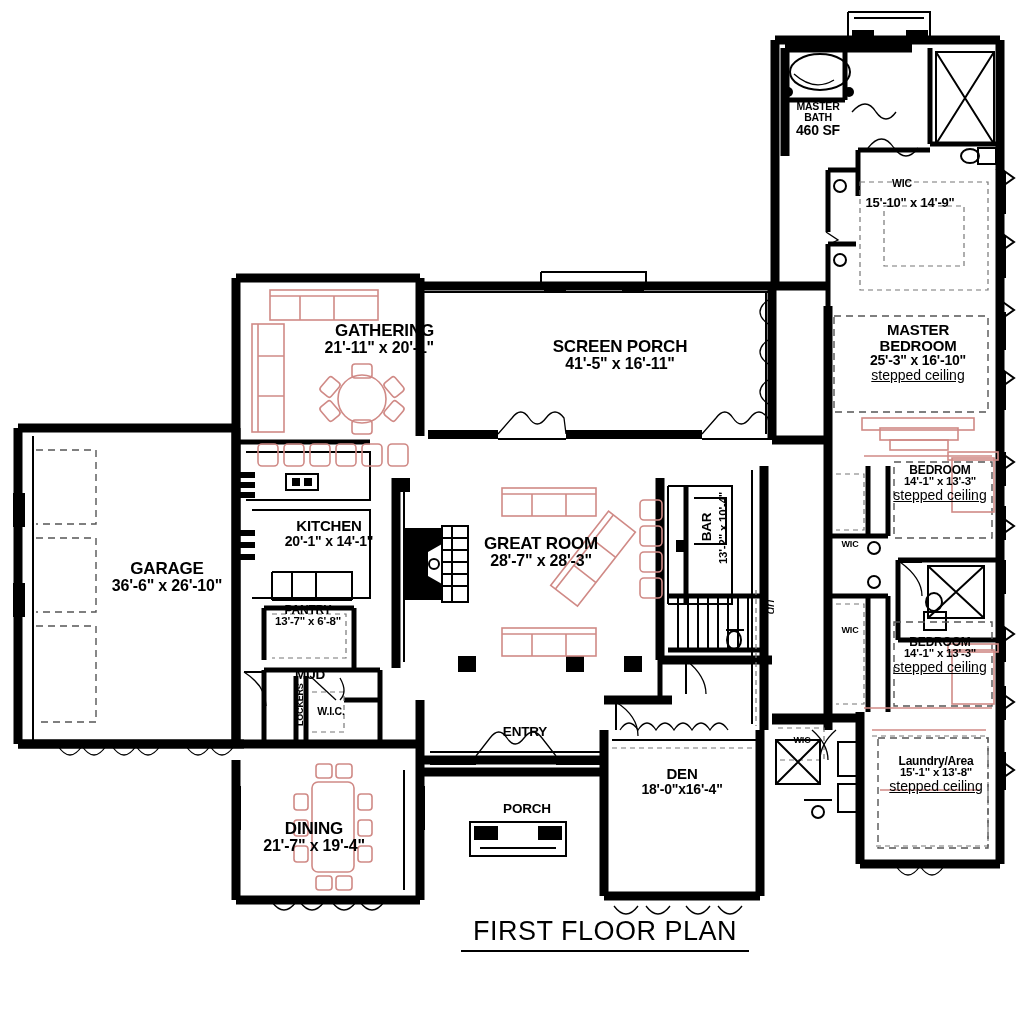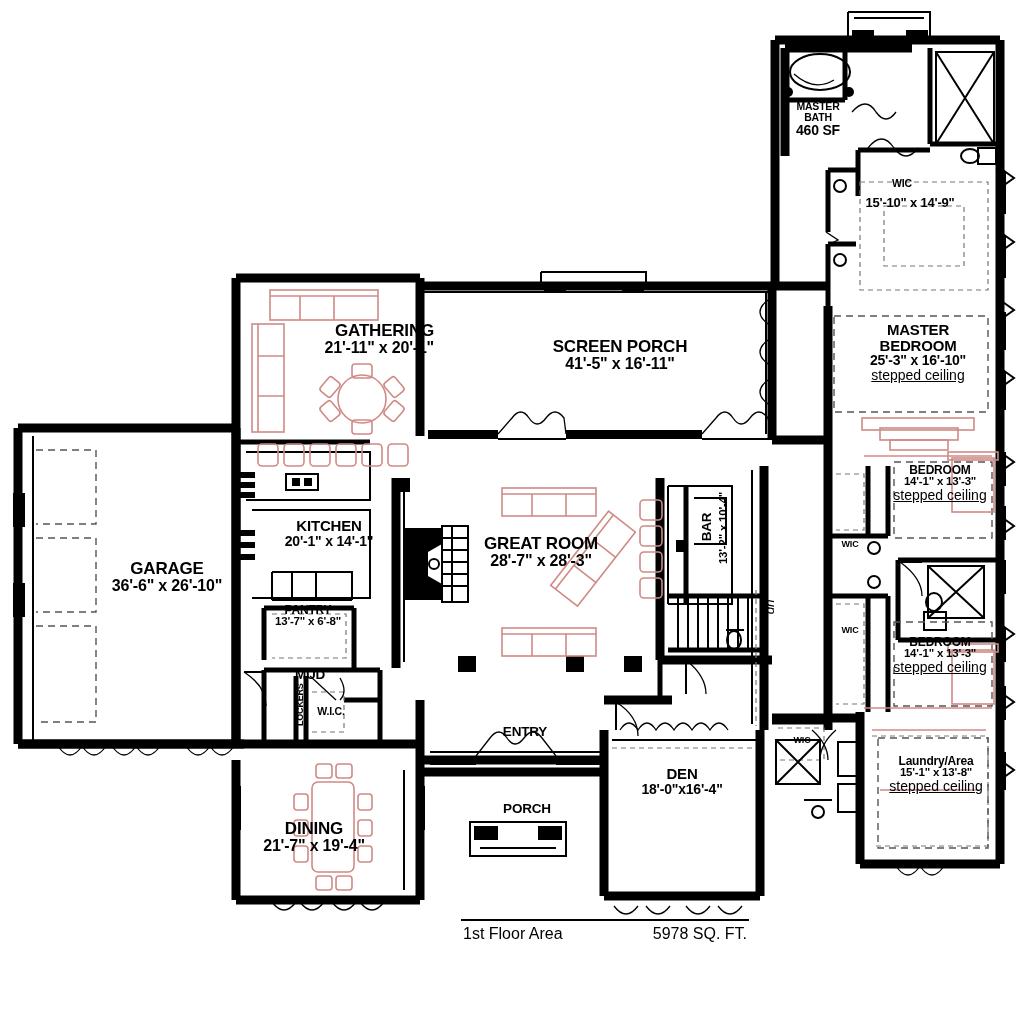--- a/index.html
+++ b/index.html
@@ -568,20 +568,17 @@
   <span class="nm">WIC</span>
 </div>
 <div class="lbl sz10" style="left:832px;top:626px;width:36px;">
   <span class="nm">WIC</span>
 </div>
 <div class="lbl sz10" style="left:782px;top:736px;width:40px;">
   <span class="nm">WIC</span>
 </div>
 
 <div id="titleblock">
+  <div class="ttl">FIRST FLOOR PLAN</div>
   <div class="rule"></div>
-  <div class="row">
-    <span>1st Floor Area</span>
-    <span>5978 SQ. FT.</span>
-  </div>
 </div>
 
 </div>
 
 </body></html>

